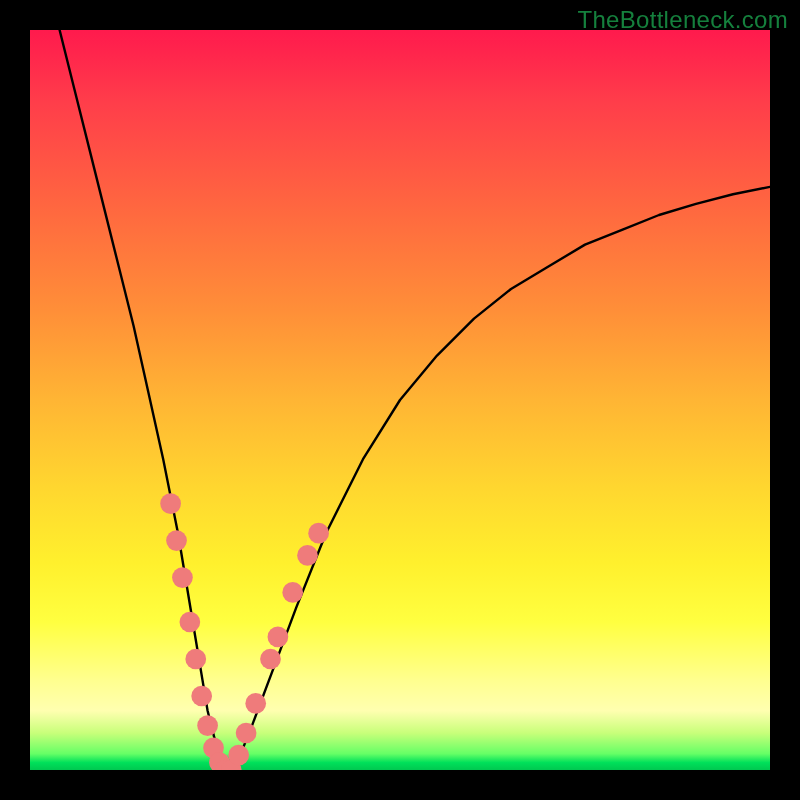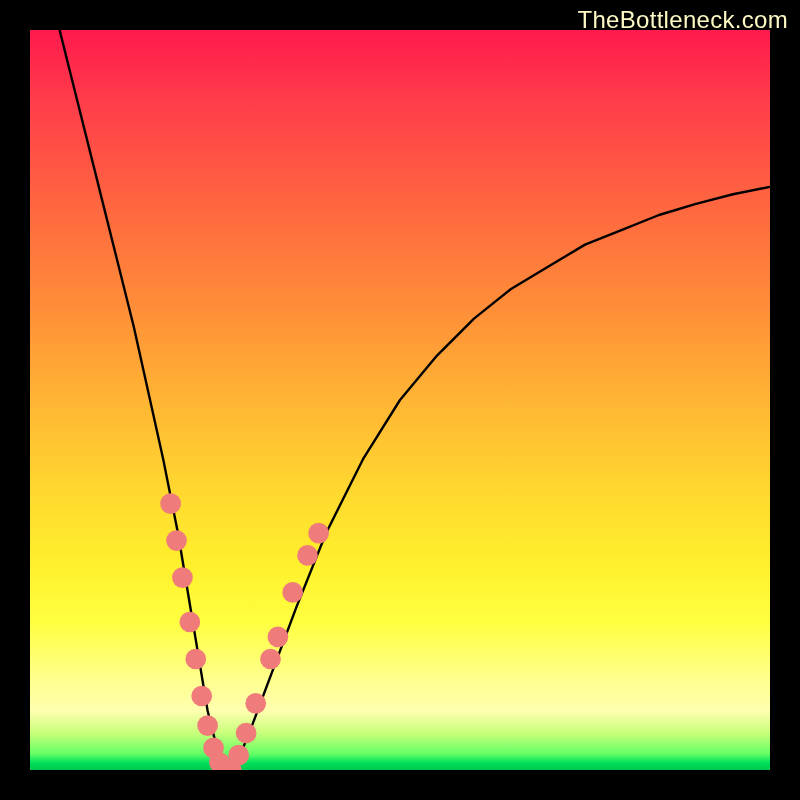--- a/index.html
+++ b/index.html
@@ -39,21 +39,21 @@
       #c8ff7a 95%,
       #66ff66 97.8%,
       #00e05a 99%,
       #00c850 100%
     );
   }
   .watermark {
     position: absolute;
     top: 6px;
     right: 12px;
-    color: #fef9c3;
+    color: #15803d;
     font-size: 24px;
     font-weight: 500;
     letter-spacing: 0.3px;
     user-select: none;
   }
   svg.curve {
     position: absolute;
     left: 0;
     top: 0;
     width: 740px;

